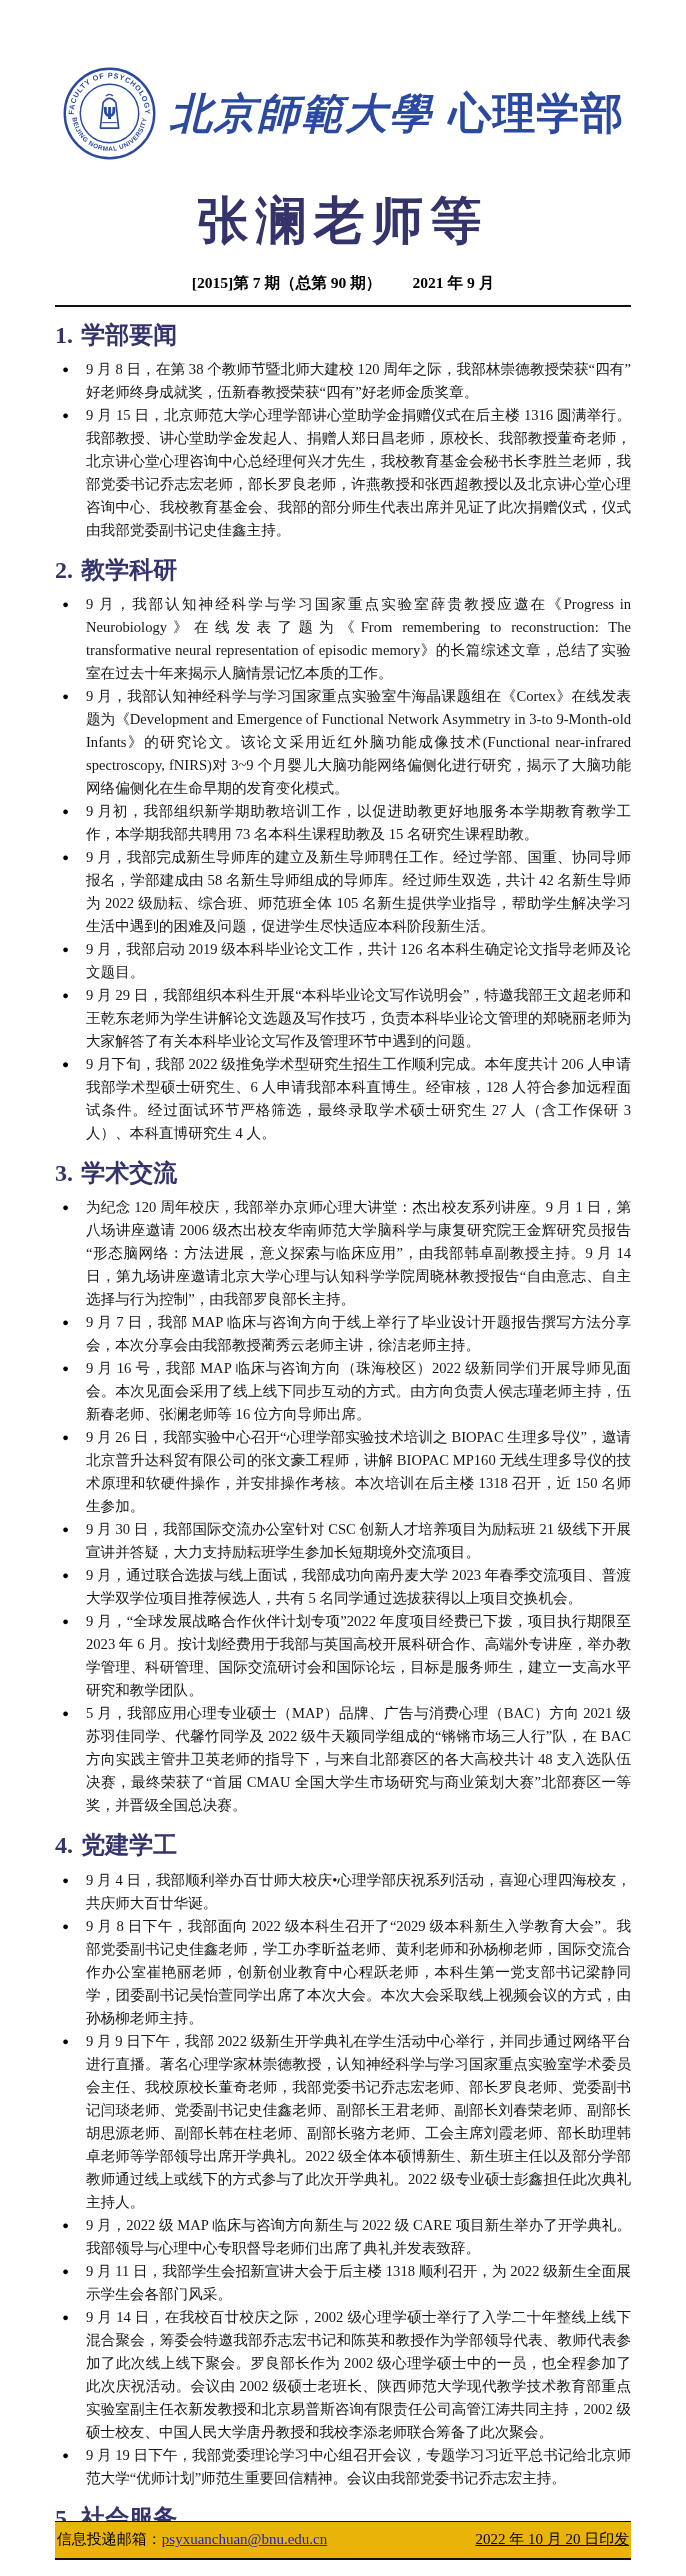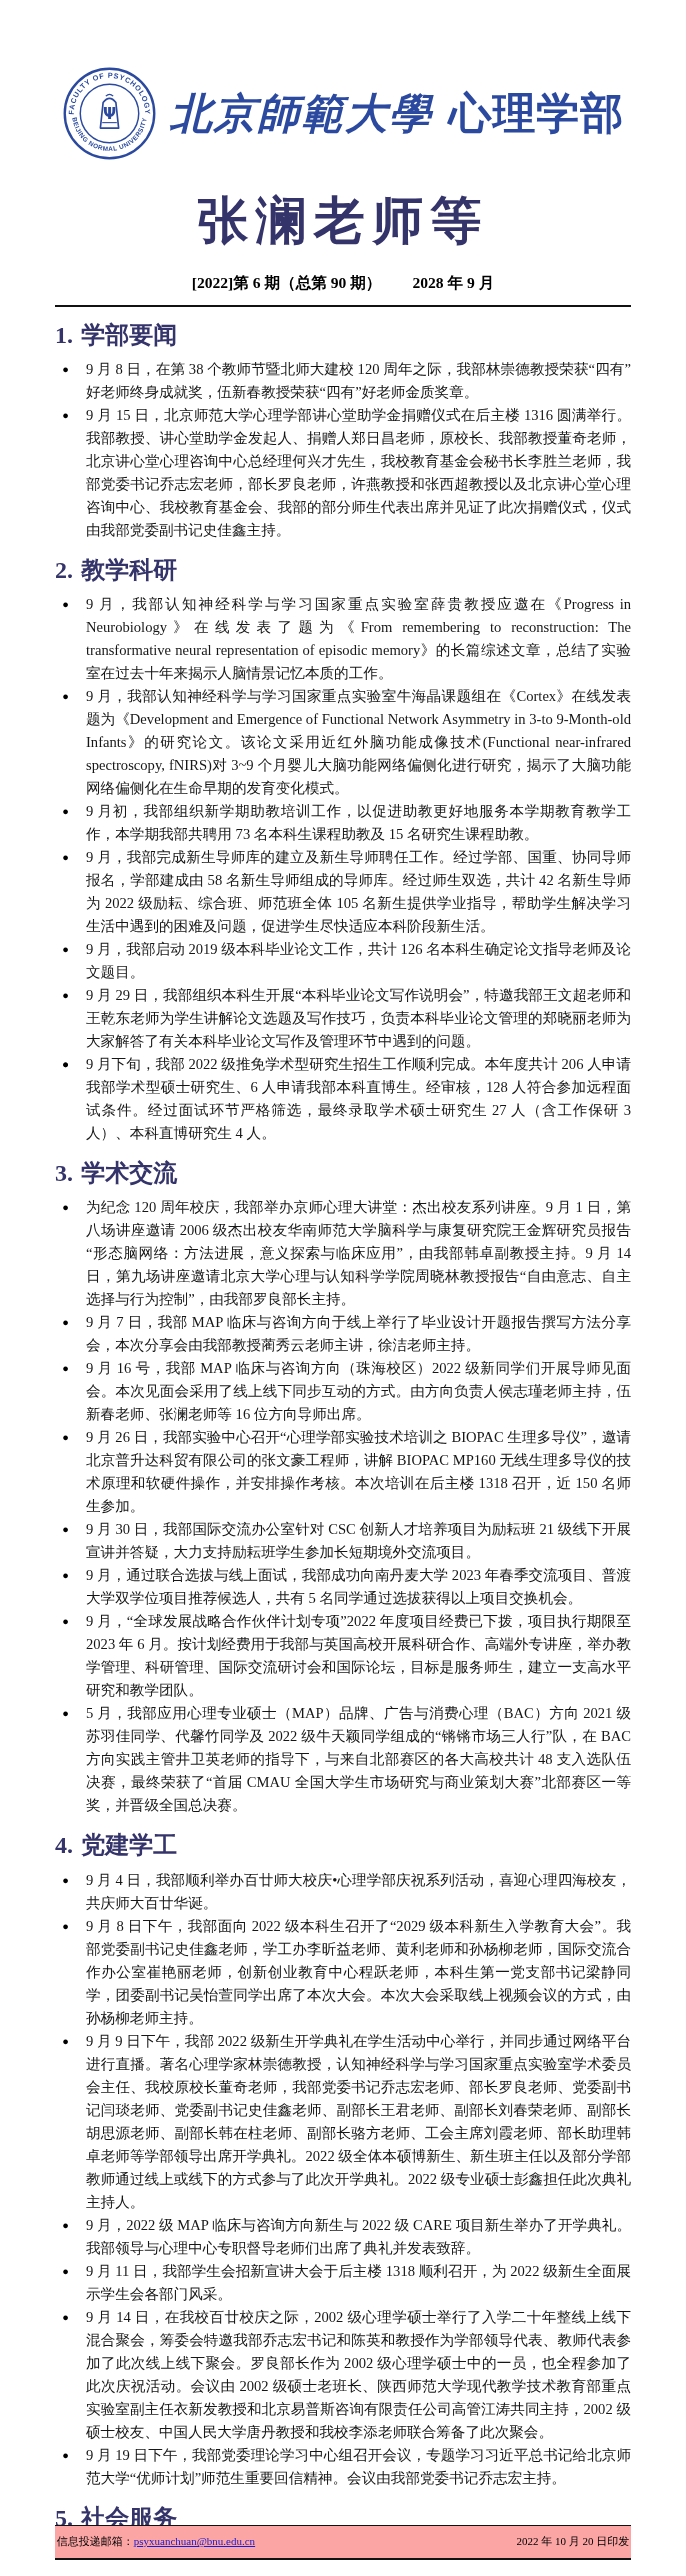--- a/index.html
+++ b/index.html
@@ -107,36 +107,36 @@
     font-size:11px;
     line-height:23px;
     color:#000;
   }
   
   .footer{
     position:absolute;
     left:55px;
     right:55px;
     bottom:16.5px;
-    background:#fca5a5;
+    background:#eab308;
     border-top:1.8px solid #111;
     border-bottom:2.7px solid #111;
     padding:8.2px 1.8px 8.2px 1.8px;
     display:flex;
     justify-content:space-between;
     align-items:baseline;
-    font-size:11px;
+    font-size:15px;
   }
   .footer .mail-label{color:#000;}
   .footer a.mail{
     color:var(--link);
     text-decoration:underline;
     font-family:"Liberation Serif","DejaVu Serif",serif;
   }
-  .footer .printed{color:#000;}
+  .footer .printed{color:#000;text-decoration:underline;}
 </style>
 </head>
 <body>
 
 <div class="page">
 
   <div class="masthead">
     <svg class="seal" width="95" height="95" viewBox="0 0 104 104" aria-hidden="true">
       <circle cx="52" cy="52" r="49" fill="none" stroke="#2b4a9f" stroke-width="2.6"></circle>
       <circle cx="52" cy="52" r="32" fill="none" stroke="#2b4a9f" stroke-width="1.6"></circle>
@@ -159,21 +159,21 @@
     </svg>
     <div class="wordmark">
       <span class="calli">北京師範大學</span>
       <span class="dept">心理学部</span>
     </div>
   </div>
 
   <div class="doc-title">张澜老师等</div>
 
   <div class="issue-line">
-    <span>[2022]第 6 期（总第 90 期）</span><span class="gap"></span><span>2028 年 9 月</span>
+    <span>[2015]第 7 期（总第 90 期）</span><span class="gap"></span><span>2021 年 9 月</span>
   </div>
 
   <hr class="top-rule">
 
   <div class="sections">
   <section>
     <h2 class="section-heading">
       <span class="num">1.</span><span>学部要闻</span>
     </h2>
     <ul class="bullets">

